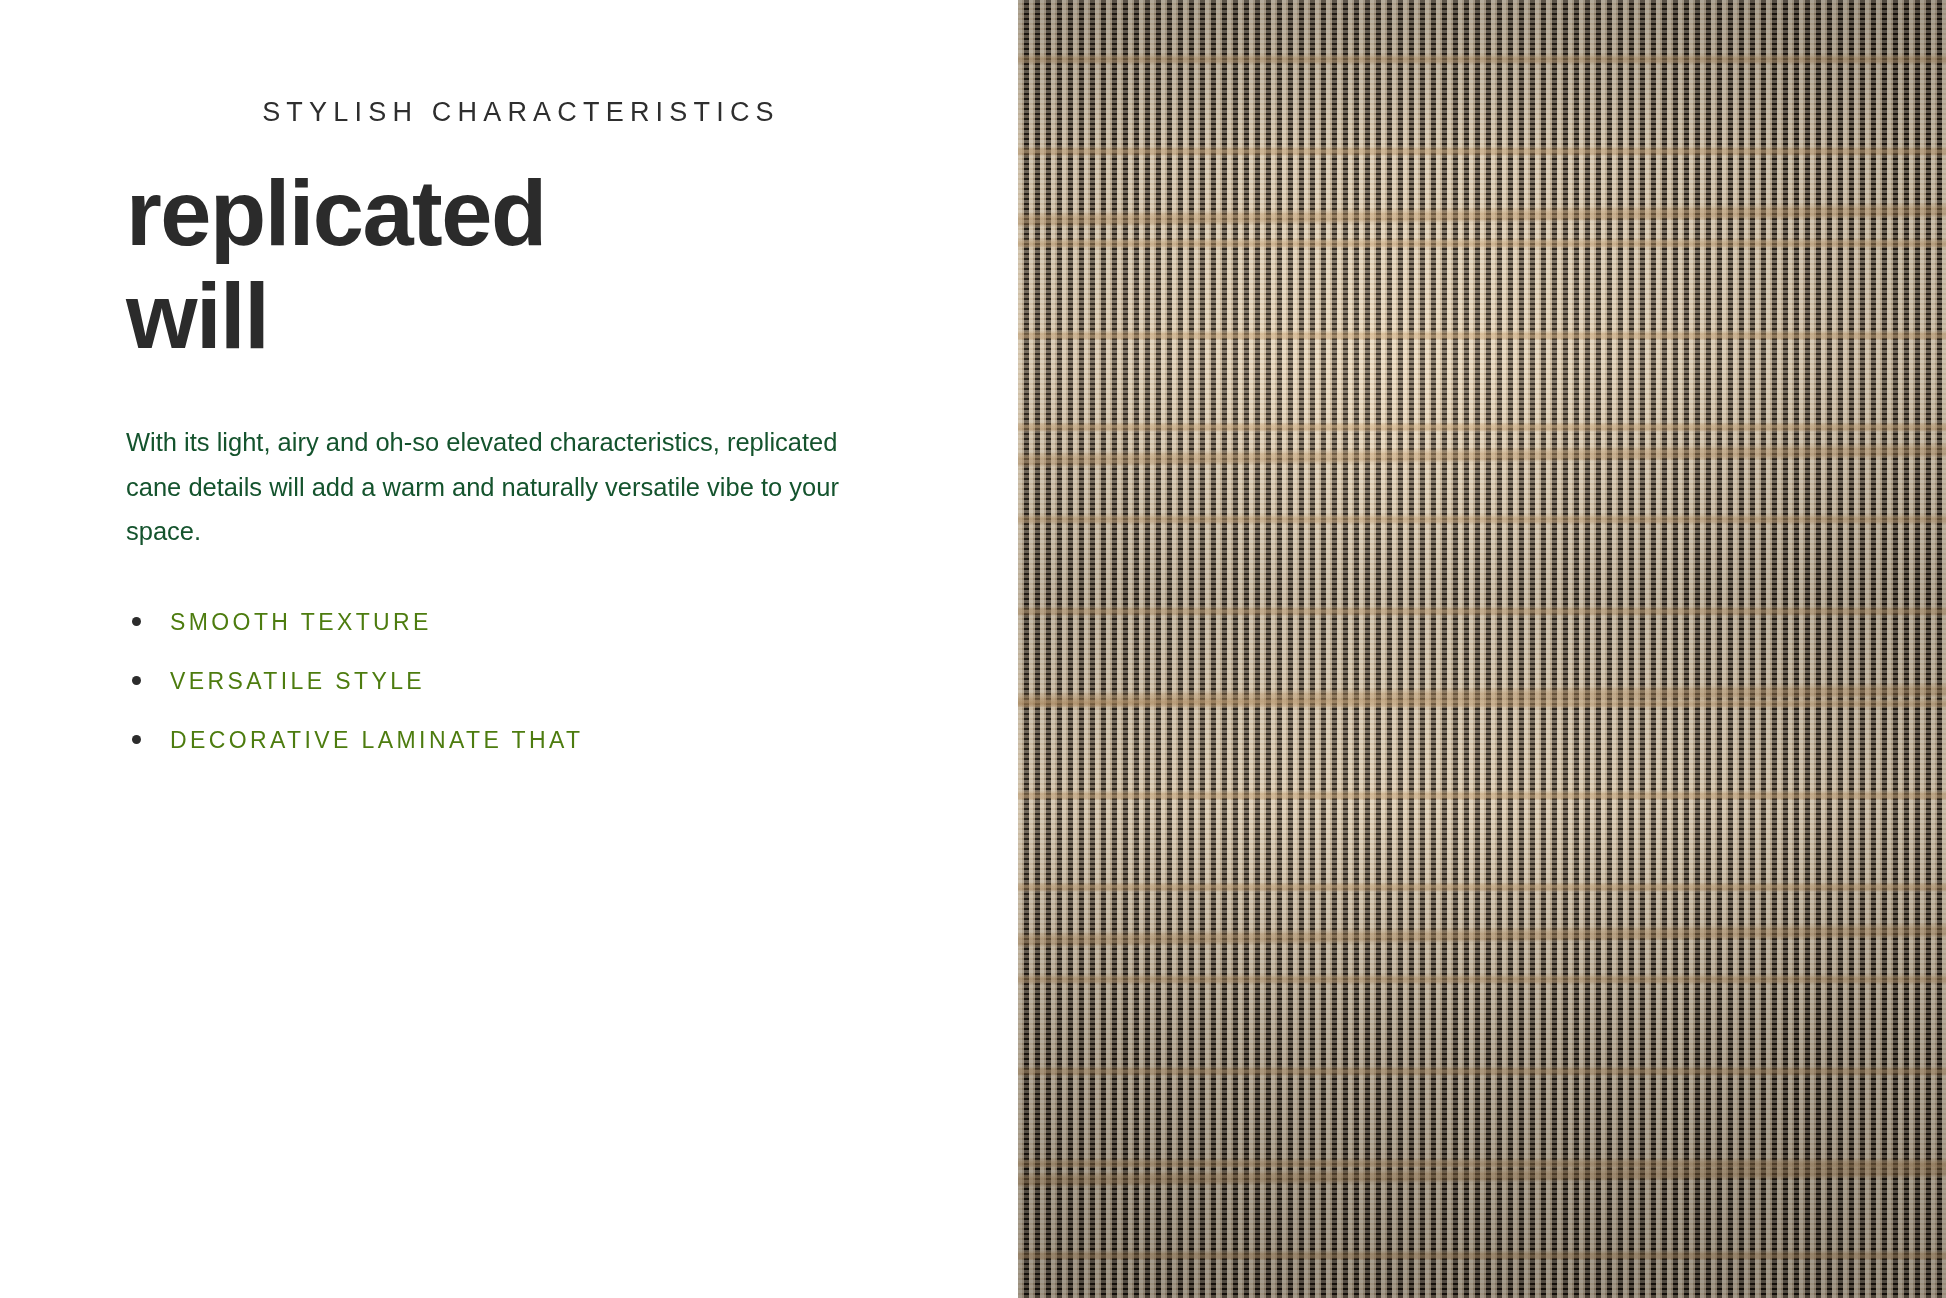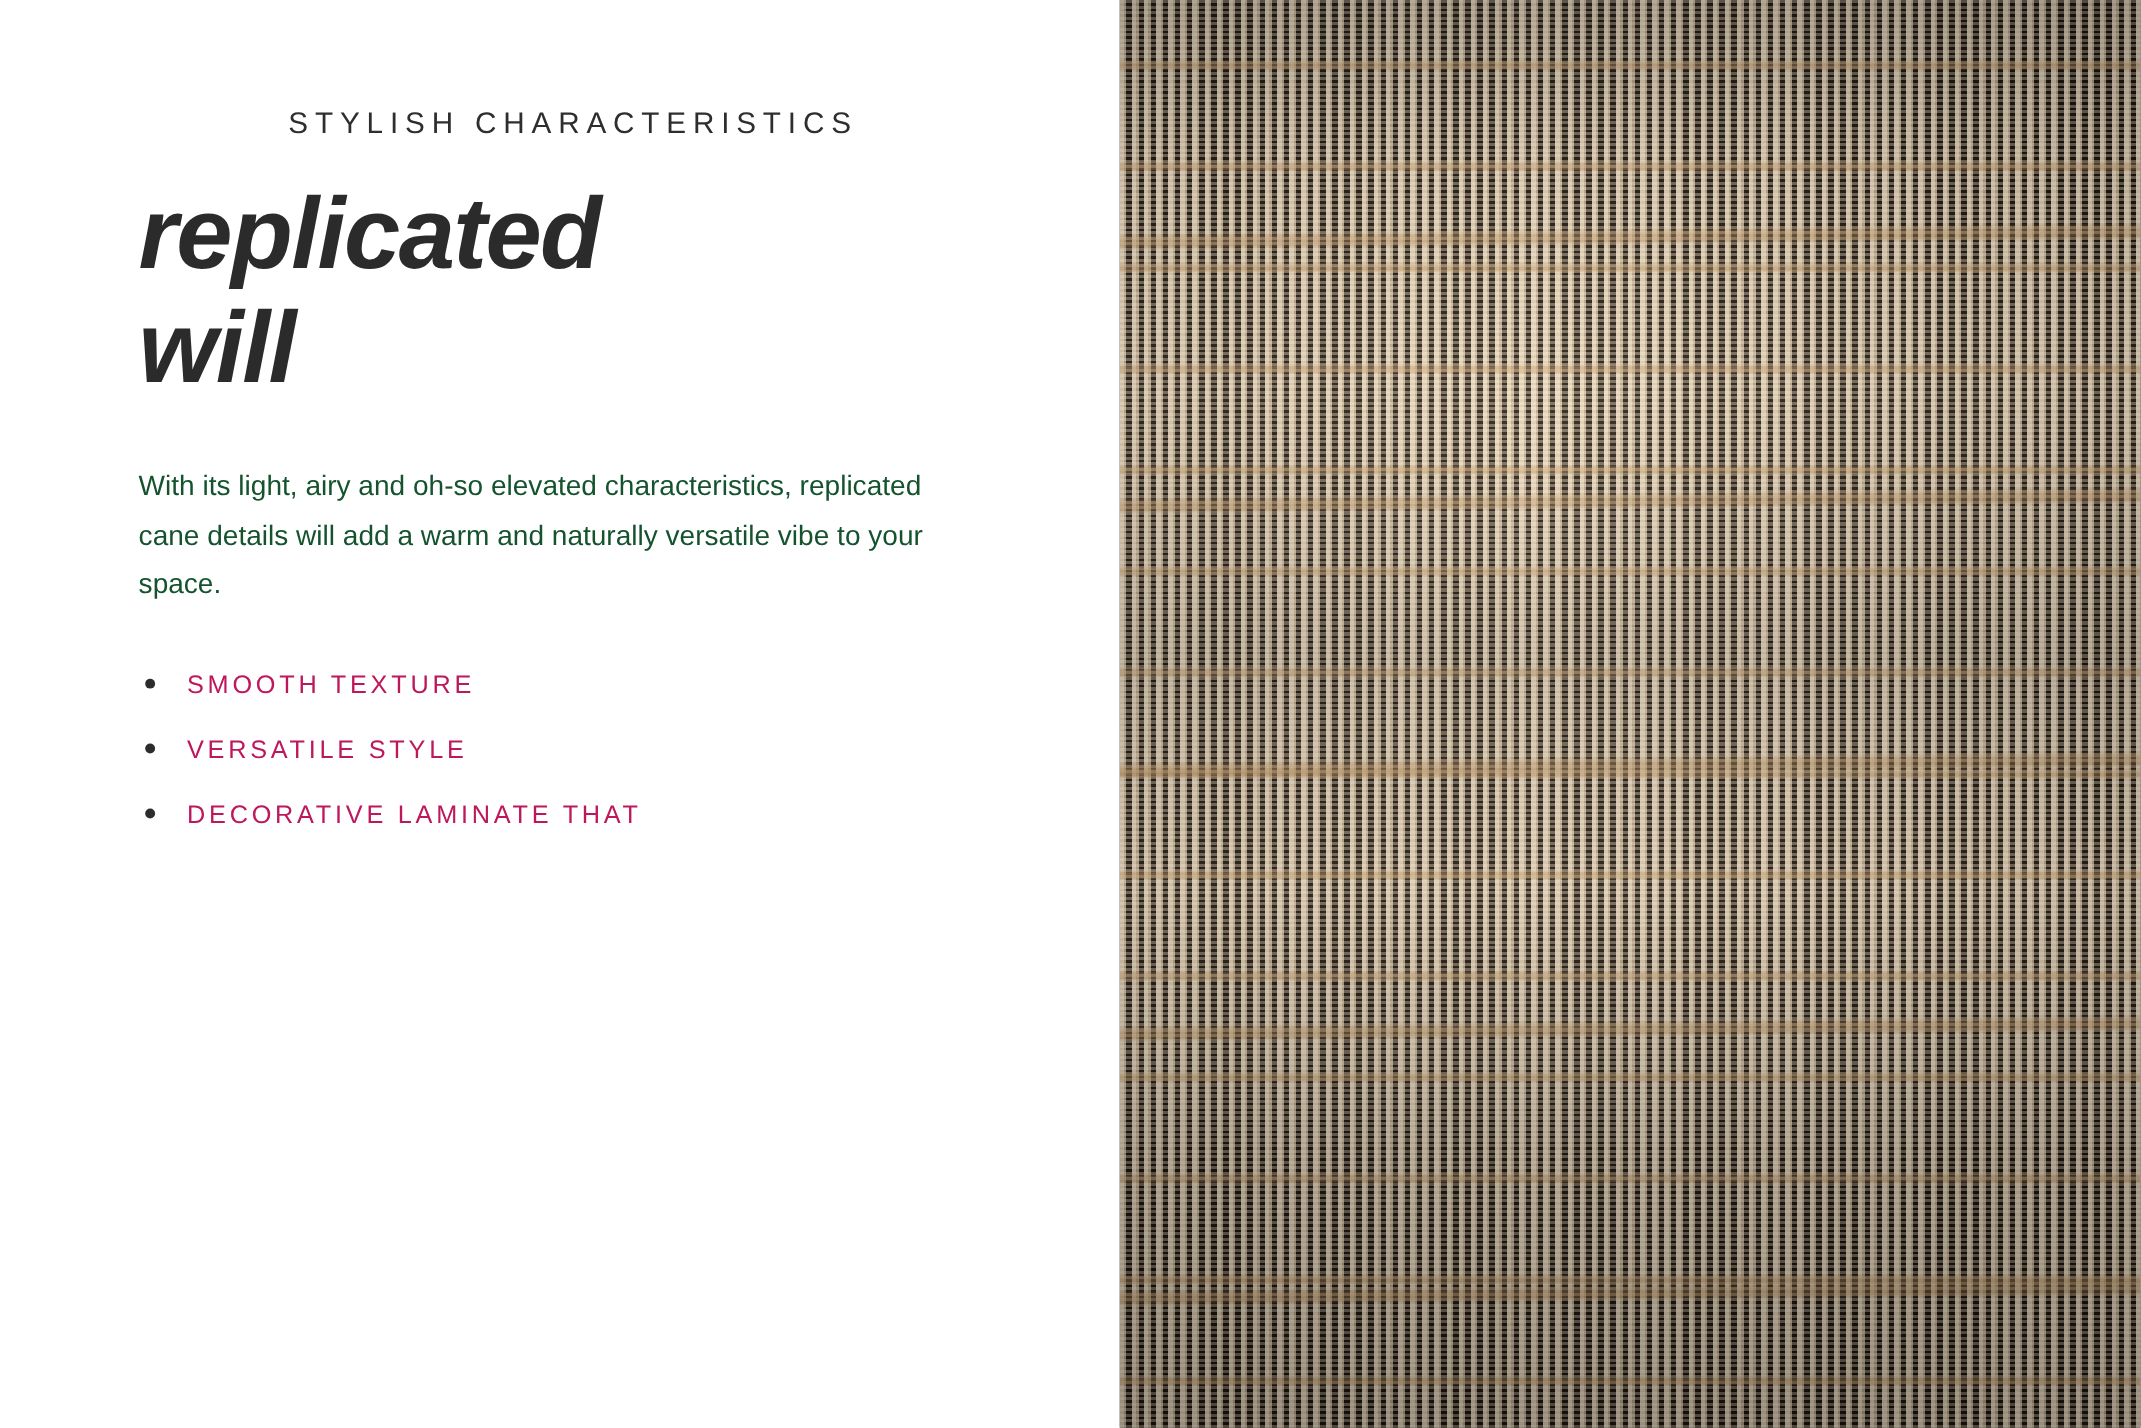--- a/index.html
+++ b/index.html
@@ -47,42 +47,41 @@
     font-size: 92px;
     font-weight: 700;
     color: #2b2b2b;
     line-height: 1.12;
     letter-spacing: -1.5px;
     margin: 0 0 52px 0;
     max-width: 640px;
   }
   .headline .line {
     display: block;
-    font-style: italic;
   }
   .body-copy {
     font-size: 25.5px;
     line-height: 1.73;
     color: #14532d;
     font-weight: 400;
     margin: 0 0 54px 0;
     max-width: 760px;
   }
   .feature-list {
     list-style: none;
     margin: 0;
     padding: 0;
   }
   .feature-item {
     position: relative;
     padding-left: 44px;
     margin-bottom: 28px;
     font-size: 23px;
     letter-spacing: 3.4px;
-    color: #be185d;
+    color: #4d7c0f;
     text-transform: uppercase;
     line-height: 1.35;
     font-weight: 400;
   }
   .feature-item:last-child {
     margin-bottom: 0;
   }
   .feature-item .bullet {
     position: absolute;
     left: 6px;

